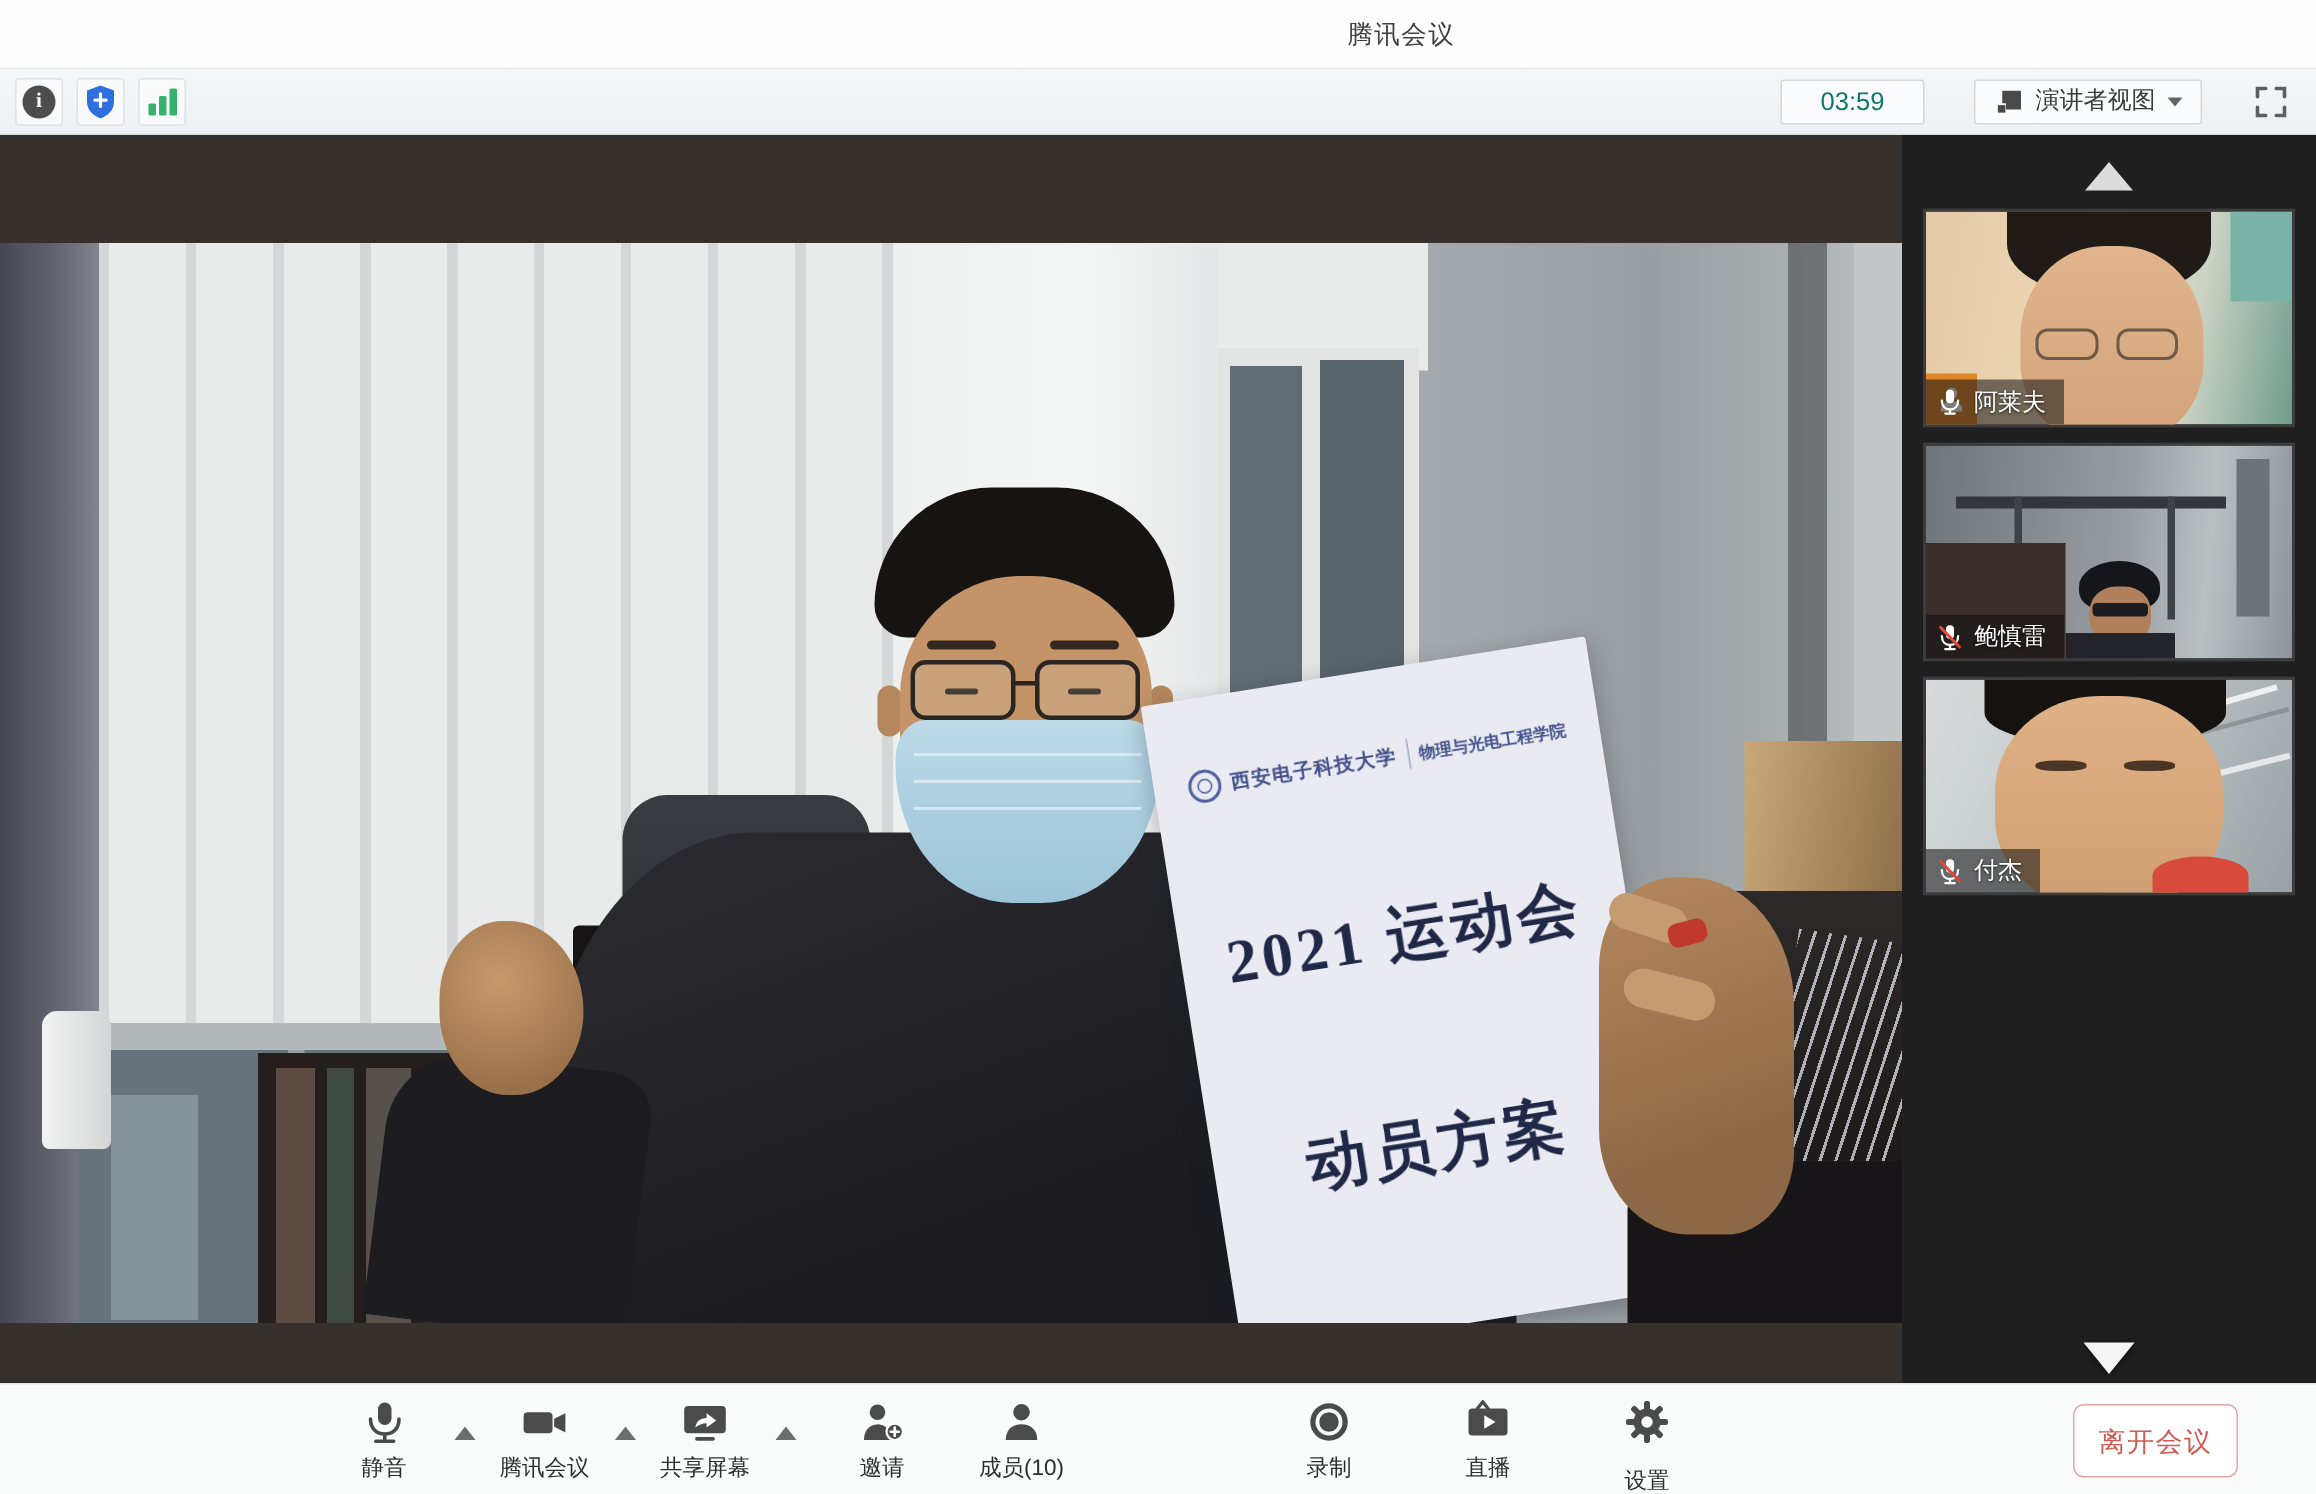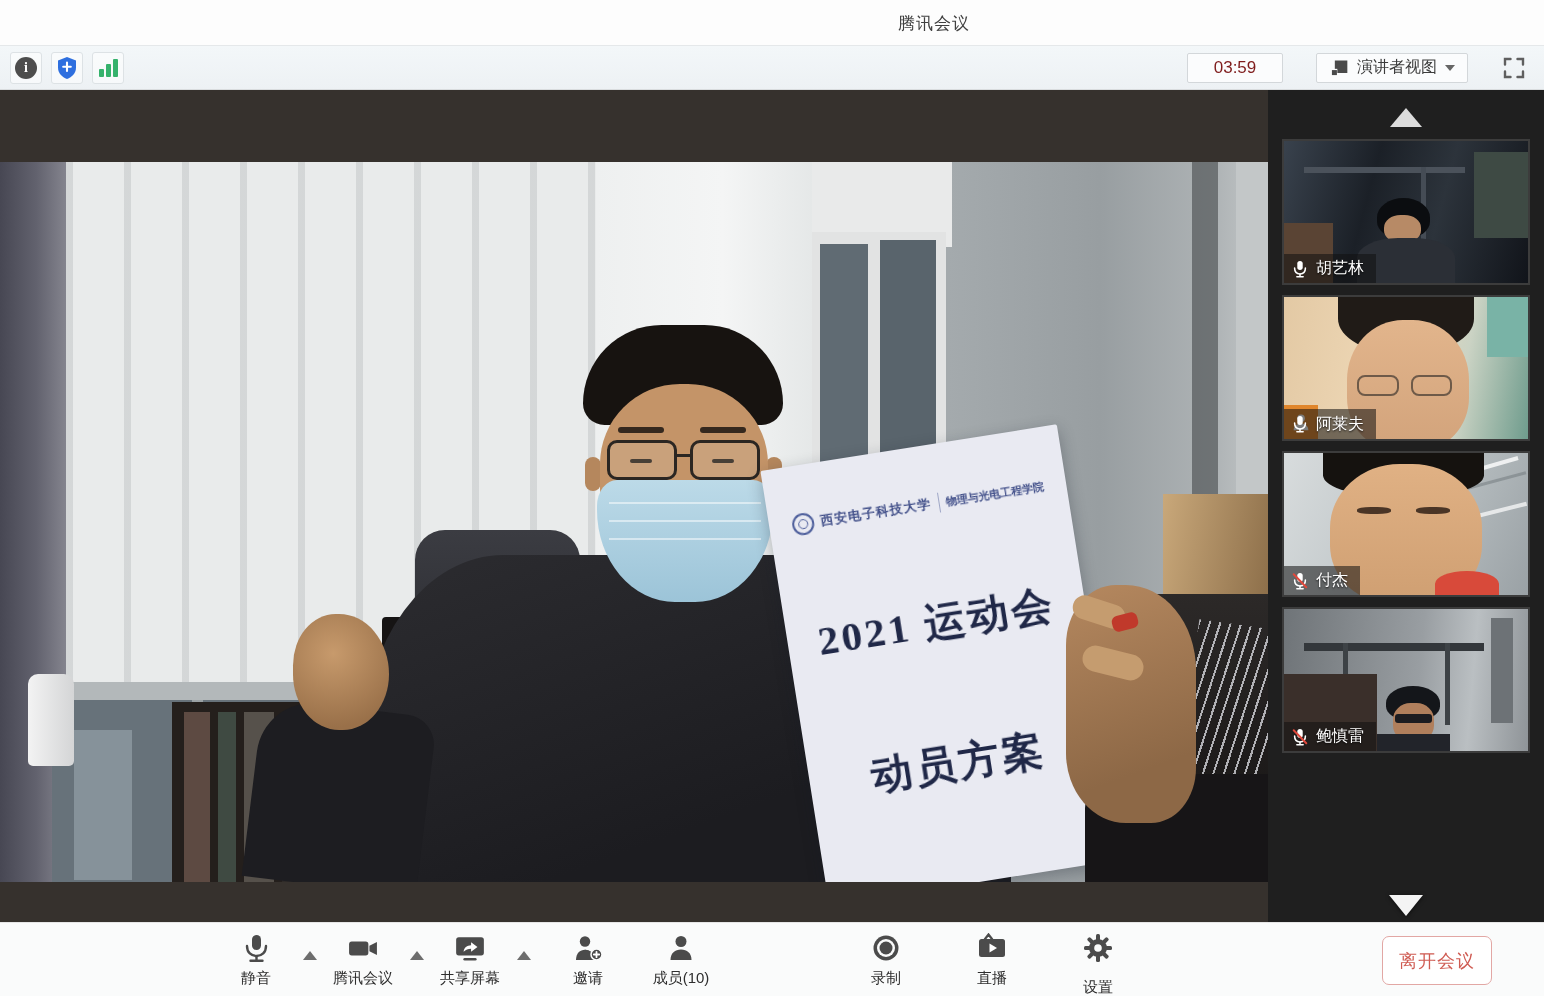--- a/index.html
+++ b/index.html
@@ -20,21 +20,21 @@
             justify-content:center; margin-right:9px; }
   .info-circle { width:22px; height:22px; border-radius:50%; background:#4d4d4d;
                  color:#fff; font-size:14px; font-weight:bold; display:flex;
                  align-items:center; justify-content:center; font-family:"Liberation Serif",serif; }
   .sig { display:flex; align-items:flex-end; gap:2px; height:18px; }
   .sig i { display:block; width:5px; background:#35b26c; border-radius:1px; }
   .sig i:nth-child(1){height:8px;} .sig i:nth-child(2){height:13px;} .sig i:nth-child(3){height:18px;}
   .tb-spacer { flex:1; }
   .timer-box { width:96px; height:30px; border:1px solid #d3d7da; border-radius:2px;
                background:#fbfcfd; display:flex; align-items:center; justify-content:center;
-               font-size:17px; color:#7f1d1d; margin-right:33px; }
+               font-size:17px; color:#0f766e; margin-right:33px; }
   .view-btn { height:30px; border:1px solid #d3d7da; border-radius:2px; background:#fbfcfd;
               display:flex; align-items:center; padding:0 12px; gap:8px; margin-right:30px;
               color:#3c3c3c; font-size:16px; cursor:default; }
   .caret-down { width:0; height:0; border-left:5px solid transparent; border-right:5px solid transparent;
                 border-top:6px solid #666; }
   .fs-btn { width:32px; height:32px; display:flex; align-items:center; justify-content:center; margin-right:14px; }
 
   
   .content { display:flex; height:832px; }
   .stage { position:relative; width:1268px; height:832px; background:#36312d; overflow:hidden; }
@@ -333,39 +333,20 @@
         <div class="hand-right"></div>
         <div class="finger fg1"></div>
         <div class="finger fg2"></div>
         <div class="red-pen"></div>
       </div>
     </div>
 
     <div class="sidebar">
       <div class="scroll-up"></div>
 
-      <div class="thumb">
-        <div class="sc-hu">
-          <div class="hu-bar"></div>
-          <div class="hu-post"></div>
-          <div class="hu-shelf"></div>
-          <div class="hu-clut"></div>
-          <div class="hu-hair"></div>
-          <div class="hu-face"></div>
-          <div class="hu-body"></div>
-        </div>
-        <div class="plabel">
-          <svg width="18" height="18" viewBox="0 0 20 20">
-            <rect x="7" y="1" width="6" height="10" rx="3" fill="#fff"></rect>
-            <path d="M4 9 c0 4.3 2.7 6.5 6 6.5 s6 -2.2 6 -6.5" fill="none" stroke="#fff" stroke-width="1.7" stroke-linecap="round"></path>
-            <path d="M10 15.8 V18.2 M6.5 18.6 H13.5" stroke="#fff" stroke-width="1.7" stroke-linecap="round"></path>
-          </svg>
-          <span>胡艺林</span>
-        </div>
-      </div>
 
       <div class="thumb">
         <div class="sc-alai">
           <div class="al-teal"></div>
           <div class="al-hair"></div>
           <div class="al-face"></div>
           <div class="al-gl1"></div>
           <div class="al-gl2"></div>
         </div>
         <div class="plabel-row">
@@ -380,61 +361,61 @@
               <rect x="7" y="1" width="6" height="10" rx="3" fill="#fff"></rect>
               <path d="M4 9 c0 4.3 2.7 6.5 6 6.5 s6 -2.2 6 -6.5" fill="none" stroke="#fff" stroke-width="1.7" stroke-linecap="round"></path>
               <path d="M10 15.8 V18.2 M6.5 18.6 H13.5" stroke="#fff" stroke-width="1.7" stroke-linecap="round"></path>
             </svg>
             <span>阿莱夫</span>
           </div>
         </div>
       </div>
 
       <div class="thumb">
-        <div class="sc-fu">
-          <div class="fu-grid"></div>
-          <div class="fu-lamp1"></div>
-          <div class="fu-lamp2"></div>
-          <div class="fu-hair"></div>
-          <div class="fu-face"></div>
-          <div class="fu-br1"></div>
-          <div class="fu-br2"></div>
-          <div class="fu-red"></div>
-        </div>
-        <div class="plabel">
-          <svg width="18" height="18" viewBox="0 0 20 20">
-            <rect x="7" y="1" width="6" height="10" rx="3" fill="#fff"></rect>
-            <path d="M4 9 c0 4.3 2.7 6.5 6 6.5 s6 -2.2 6 -6.5" fill="none" stroke="#fff" stroke-width="1.7" stroke-linecap="round"></path>
-            <path d="M10 15.8 V18.2 M6.5 18.6 H13.5" stroke="#fff" stroke-width="1.7" stroke-linecap="round"></path>
-            <path d="M3 2.5 L17 17" stroke="#e0483c" stroke-width="2.2" stroke-linecap="round"></path>
-          </svg>
-          <span>付杰</span>
-        </div>
-      </div>
-
-      <div class="thumb">
         <div class="sc-bao">
           <div class="bao-bar"></div>
           <div class="bao-p1"></div>
           <div class="bao-p2"></div>
           <div class="bao-dark"></div>
           <div class="bao-post"></div>
           <div class="bao-hair"></div>
           <div class="bao-face"></div>
           <div class="bao-gl"></div>
           <div class="bao-body"></div>
         </div>
         <div class="plabel">
           <svg width="18" height="18" viewBox="0 0 20 20">
             <rect x="7" y="1" width="6" height="10" rx="3" fill="#fff"></rect>
             <path d="M4 9 c0 4.3 2.7 6.5 6 6.5 s6 -2.2 6 -6.5" fill="none" stroke="#fff" stroke-width="1.7" stroke-linecap="round"></path>
             <path d="M10 15.8 V18.2 M6.5 18.6 H13.5" stroke="#fff" stroke-width="1.7" stroke-linecap="round"></path>
             <path d="M3 2.5 L17 17" stroke="#e0483c" stroke-width="2.2" stroke-linecap="round"></path>
           </svg>
           <span>鲍慎雷</span>
+        </div>
+      </div>
+
+      <div class="thumb">
+        <div class="sc-fu">
+          <div class="fu-grid"></div>
+          <div class="fu-lamp1"></div>
+          <div class="fu-lamp2"></div>
+          <div class="fu-hair"></div>
+          <div class="fu-face"></div>
+          <div class="fu-br1"></div>
+          <div class="fu-br2"></div>
+          <div class="fu-red"></div>
+        </div>
+        <div class="plabel">
+          <svg width="18" height="18" viewBox="0 0 20 20">
+            <rect x="7" y="1" width="6" height="10" rx="3" fill="#fff"></rect>
+            <path d="M4 9 c0 4.3 2.7 6.5 6 6.5 s6 -2.2 6 -6.5" fill="none" stroke="#fff" stroke-width="1.7" stroke-linecap="round"></path>
+            <path d="M10 15.8 V18.2 M6.5 18.6 H13.5" stroke="#fff" stroke-width="1.7" stroke-linecap="round"></path>
+            <path d="M3 2.5 L17 17" stroke="#e0483c" stroke-width="2.2" stroke-linecap="round"></path>
+          </svg>
+          <span>付杰</span>
         </div>
       </div>
 
 
       <div class="scroll-down"></div>
     </div>
   </div>
 
   <div class="bottombar">
 

